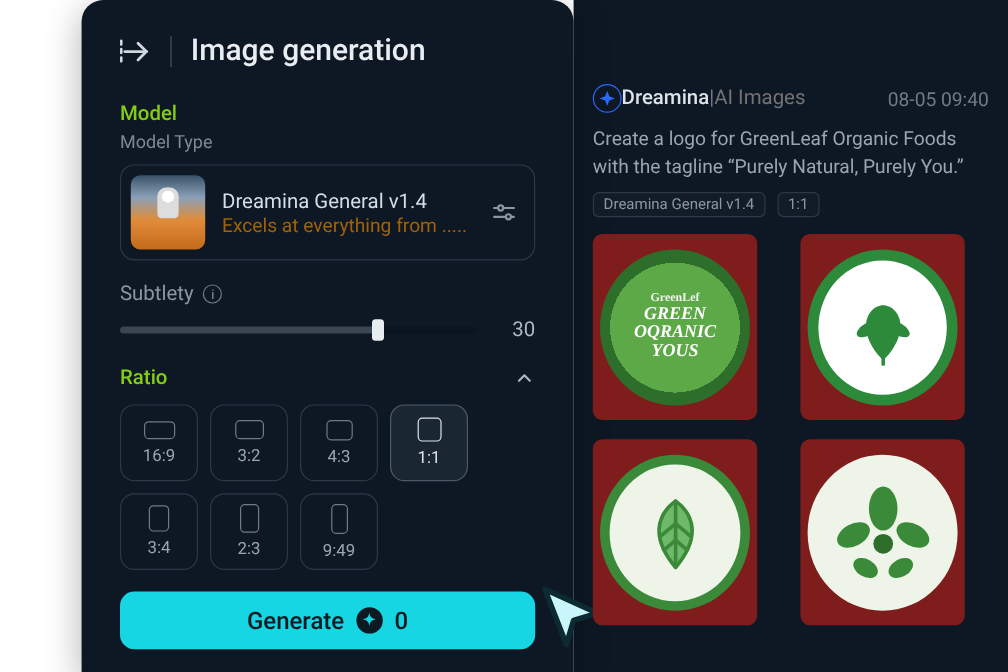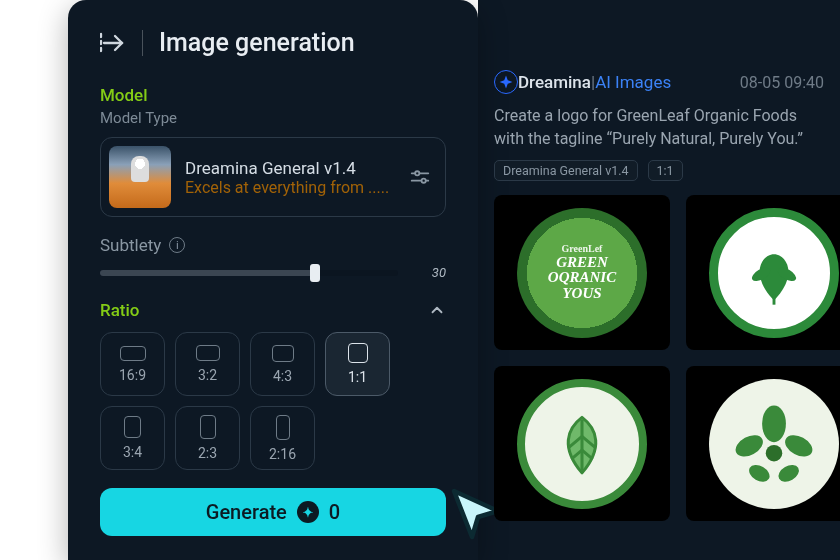--- a/index.html
+++ b/index.html
@@ -23,21 +23,21 @@
   .model-name { color:#d5dde5; font-size:17px; }
   .model-desc { color:#a16207; font-size:16px; white-space:nowrap; overflow:hidden; text-overflow:ellipsis; }
   .sliders-icon { color:#8a97a3; }
 
   .subtlety-row { display:flex; align-items:center; gap:8px; margin-top:18px; color:#8a97a3; font-size:17px; }
   .info-icon { width:16px;height:16px;border:1.5px solid #6e7b87;border-radius:50%;display:inline-flex;align-items:center;justify-content:center;font-size:11px; }
   .slider-row{ display:flex; align-items:center; gap:18px; margin-top:10px;}
   .slider{ flex:1; height:6px; background:#0b1520; border-radius:3px; position:relative; }
   .slider-fill{ position:absolute;left:0;top:0;height:100%;width:72%;background:#3b4652;border-radius:3px;}
   .slider-thumb{ position:absolute; left:72%; top:50%; width:10px;height:18px;background:#e8edf2;border-radius:3px; transform:translate(-50%,-50%);}
-  .slider-val{ color:#aeb8c2; font-size:13px; width:30px; text-align:right;font-style:italic;}
+  .slider-val{ color:#aeb8c2; font-size:17px; width:30px; text-align:right;}
 
   .ratio-header{ display:flex;align-items:center;justify-content:space-between;margin-top:20px; cursor:pointer;text-align:right;}
   .ratio-header .label-row{ margin:0;}
   .chev{ color:#aeb8c2;}
   .ratio-grid{ display:flex; flex-wrap:wrap; gap:10px; margin-top:12px;}
   .ratio-item{ width:65px;height:64px;border:1px solid #2b3947;border-radius:12px;display:flex;flex-direction:column;align-items:center;justify-content:center;gap:6px;color:#9aa5b0;font-size:14px;cursor:pointer;text-align:right;}
   .ratio-item.selected{ border-color:#4c5a68; background:#1a2632;}
   .ratio-shape{ border:1.8px solid #6e7b87; border-radius:4px;}
   .ratio-item.selected .ratio-shape{ border-color:#dce3ea;}
   .ratio-item.selected .ratio-label{ color:#dce3ea;}
@@ -51,21 +51,21 @@
   .pr-header{ display:flex; align-items:center; gap:0; font-size:17px;}
   .pr-avatar{ width:24px;height:24px;border-radius:50%;border:1.5px solid #2968ff;display:flex;align-items:center;justify-content:center;}
   .pr-avatar svg{display:block}
   .pr-sep{ color:#6f7b87;}
   .pr-time{ color:#6f7b87; margin-left:auto; font-size:16px;}
   .pr-prompt{ margin-top:10px; font-size:16px; line-height:1.45; color:#9aa5b0;}
   .pr-tags{ display:flex; gap:10px; margin-top:10px;}
   .pr-tag{ font-size:12.5px;color:#8a97a3;border:1px solid #2b3947;background:#111c27;border-radius:5px;padding:2px 8px;}
 
   .result-grid{ display:grid; grid-template-columns:1fr 1fr; gap:16px; margin-top:14px;}
-  .result{ width:176px;height:155px;border-radius:8px;background:#000000;display:flex;align-items:center;justify-content:center;color:#2c6e2a;font-weight:700;text-align:center;padding:6px;overflow:hidden;}
+  .result{ width:137px;height:155px;border-radius:8px;background:#7f1d1d;display:flex;align-items:center;justify-content:center;color:#2c6e2a;font-weight:700;text-align:center;padding:6px;overflow:hidden;}
   .badge{ width:130px;height:130px;border-radius:50%;display:flex;align-items:center;justify-content:center;flex-direction:column;}
   .r1 .badge{ background:radial-gradient(circle at 50% 50%,#5da847 0 60%,#2c6e2a 60% 100%); color:#fff; font-family:Georgia,serif; font-size:15px; line-height:1.05;}
   .r1 small{font-size:10px;opacity:.9}
   .r2 .badge{ border:9px solid #2c8a3a; background:#fff;}
   .r2 svg{width:72px;height:72px}
   .r3 .badge{ border:8px solid #3a8a3a;background:#eef4e8;}
   .r3 svg{width:76px;height:76px}
   .r4 .badge{ background:#eef4e8;}
   .r4 svg{width:110px;height:110px}
 
@@ -142,21 +142,21 @@
       <div class="ratio-item">
         <div class="ratio-shape" style="width:17px;height:22px"></div>
         <div class="ratio-label">3:4</div>
       </div>
       <div class="ratio-item">
         <div class="ratio-shape" style="width:16px;height:24px"></div>
         <div class="ratio-label">2:3</div>
       </div>
       <div class="ratio-item">
         <div class="ratio-shape" style="width:14px;height:25px"></div>
-        <div class="ratio-label">2:16</div>
+        <div class="ratio-label">9:49</div>
       </div>
     </div>
 
   <div class="generate-btn">
     <span>Generate</span>
     <span class="gen-credit">✦</span>
     <span>0</span>
   </div>
 </div>
 
@@ -166,21 +166,21 @@
 
 <div class="panel-right">
   <div class="pr-header">
     <span class="pr-avatar">
       <svg width="14" height="14" viewBox="0 0 24 24">
           <polygon points="12,1 15,9 23,12 15,15 12,23 9,15 1,12 9,9" fill="#2968ff"></polygon>
         </svg>
     </span>
     <span style="color:#dce3ea;font-weight:500">Dreamina</span>
     <span class="pr-sep">|</span>
-    <span style="color:#3b82f6">AI Images</span>
+    <span style="color:#737373">AI Images</span>
     <span class="pr-time">08-05  09:40</span>
   </div>
   <div class="pr-prompt">Create a logo for GreenLeaf Organic Foods with the tagline “Purely Natural, Purely You.”</div>
   <div class="pr-tags">
     <span class="pr-tag">Dreamina General v1.4</span>
     <span class="pr-tag">1:1</span>
   </div>
   <div class="result-grid">
     <div class="result r1">
         <div class="badge">

